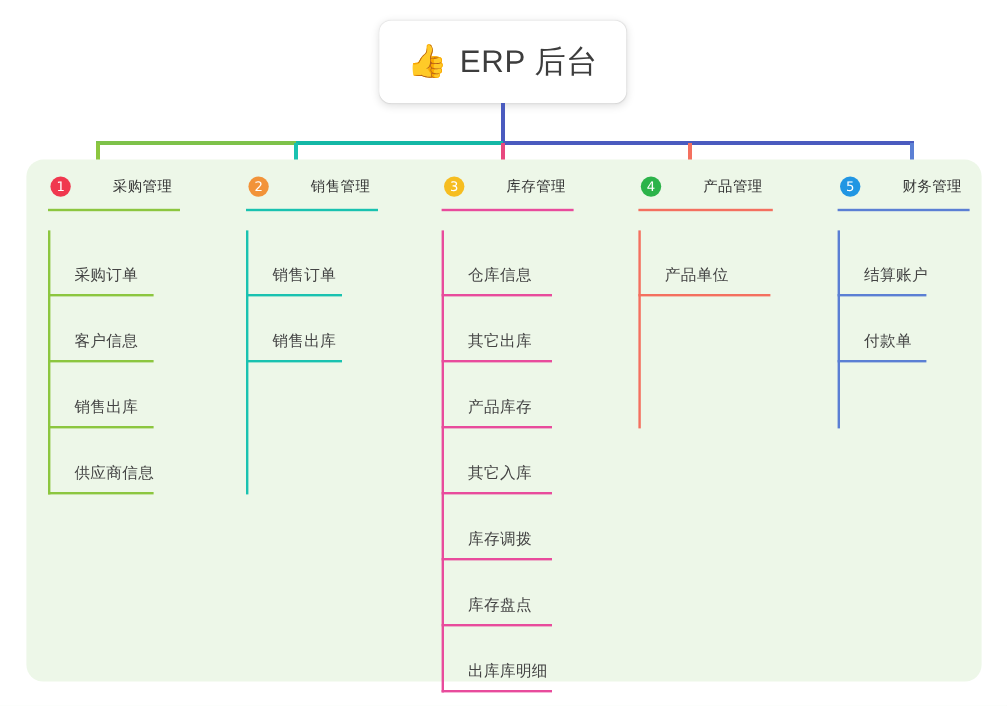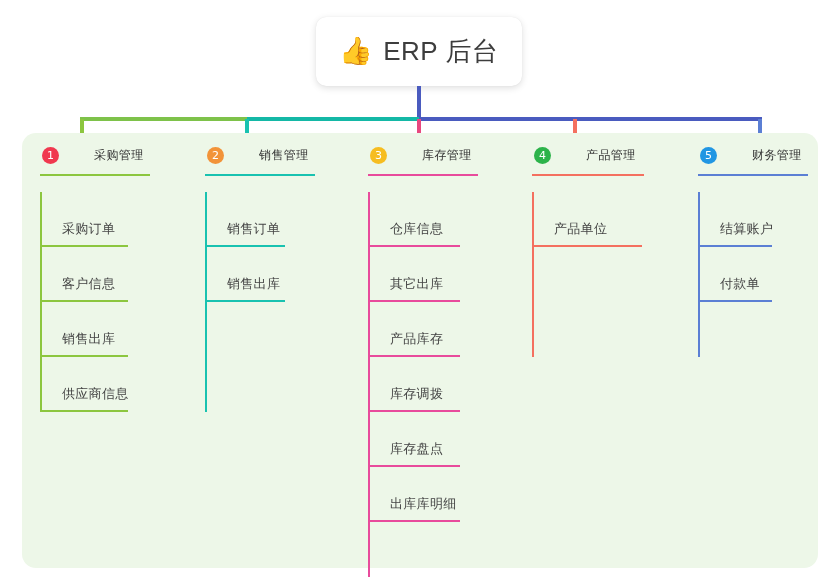--- a/index.html
+++ b/index.html
@@ -220,20 +220,24 @@
           </div>
           <div class="leaf">
             <span class="leaf-label">其它出库</span>
             <div class="leaf-rule" style="width: 92px; background: rgb(232, 75, 156);"></div>
           </div>
           <div class="leaf">
             <span class="leaf-label">产品库存</span>
             <div class="leaf-rule" style="width: 92px; background: rgb(232, 75, 156);"></div>
           </div>
           <div class="leaf">
+            <span class="leaf-label">其它入库</span>
+            <div class="leaf-rule" style="width: 92px; background: rgb(232, 75, 156);"></div>
+          </div>
+          <div class="leaf">
             <span class="leaf-label">库存调拨</span>
             <div class="leaf-rule" style="width: 92px; background: rgb(232, 75, 156);"></div>
           </div>
           <div class="leaf">
             <span class="leaf-label">库存盘点</span>
             <div class="leaf-rule" style="width: 92px; background: rgb(232, 75, 156);"></div>
           </div>
           <div class="leaf">
             <span class="leaf-label">出库库明细</span>
             <div class="leaf-rule" style="width: 92px; background: rgb(232, 75, 156);"></div>

